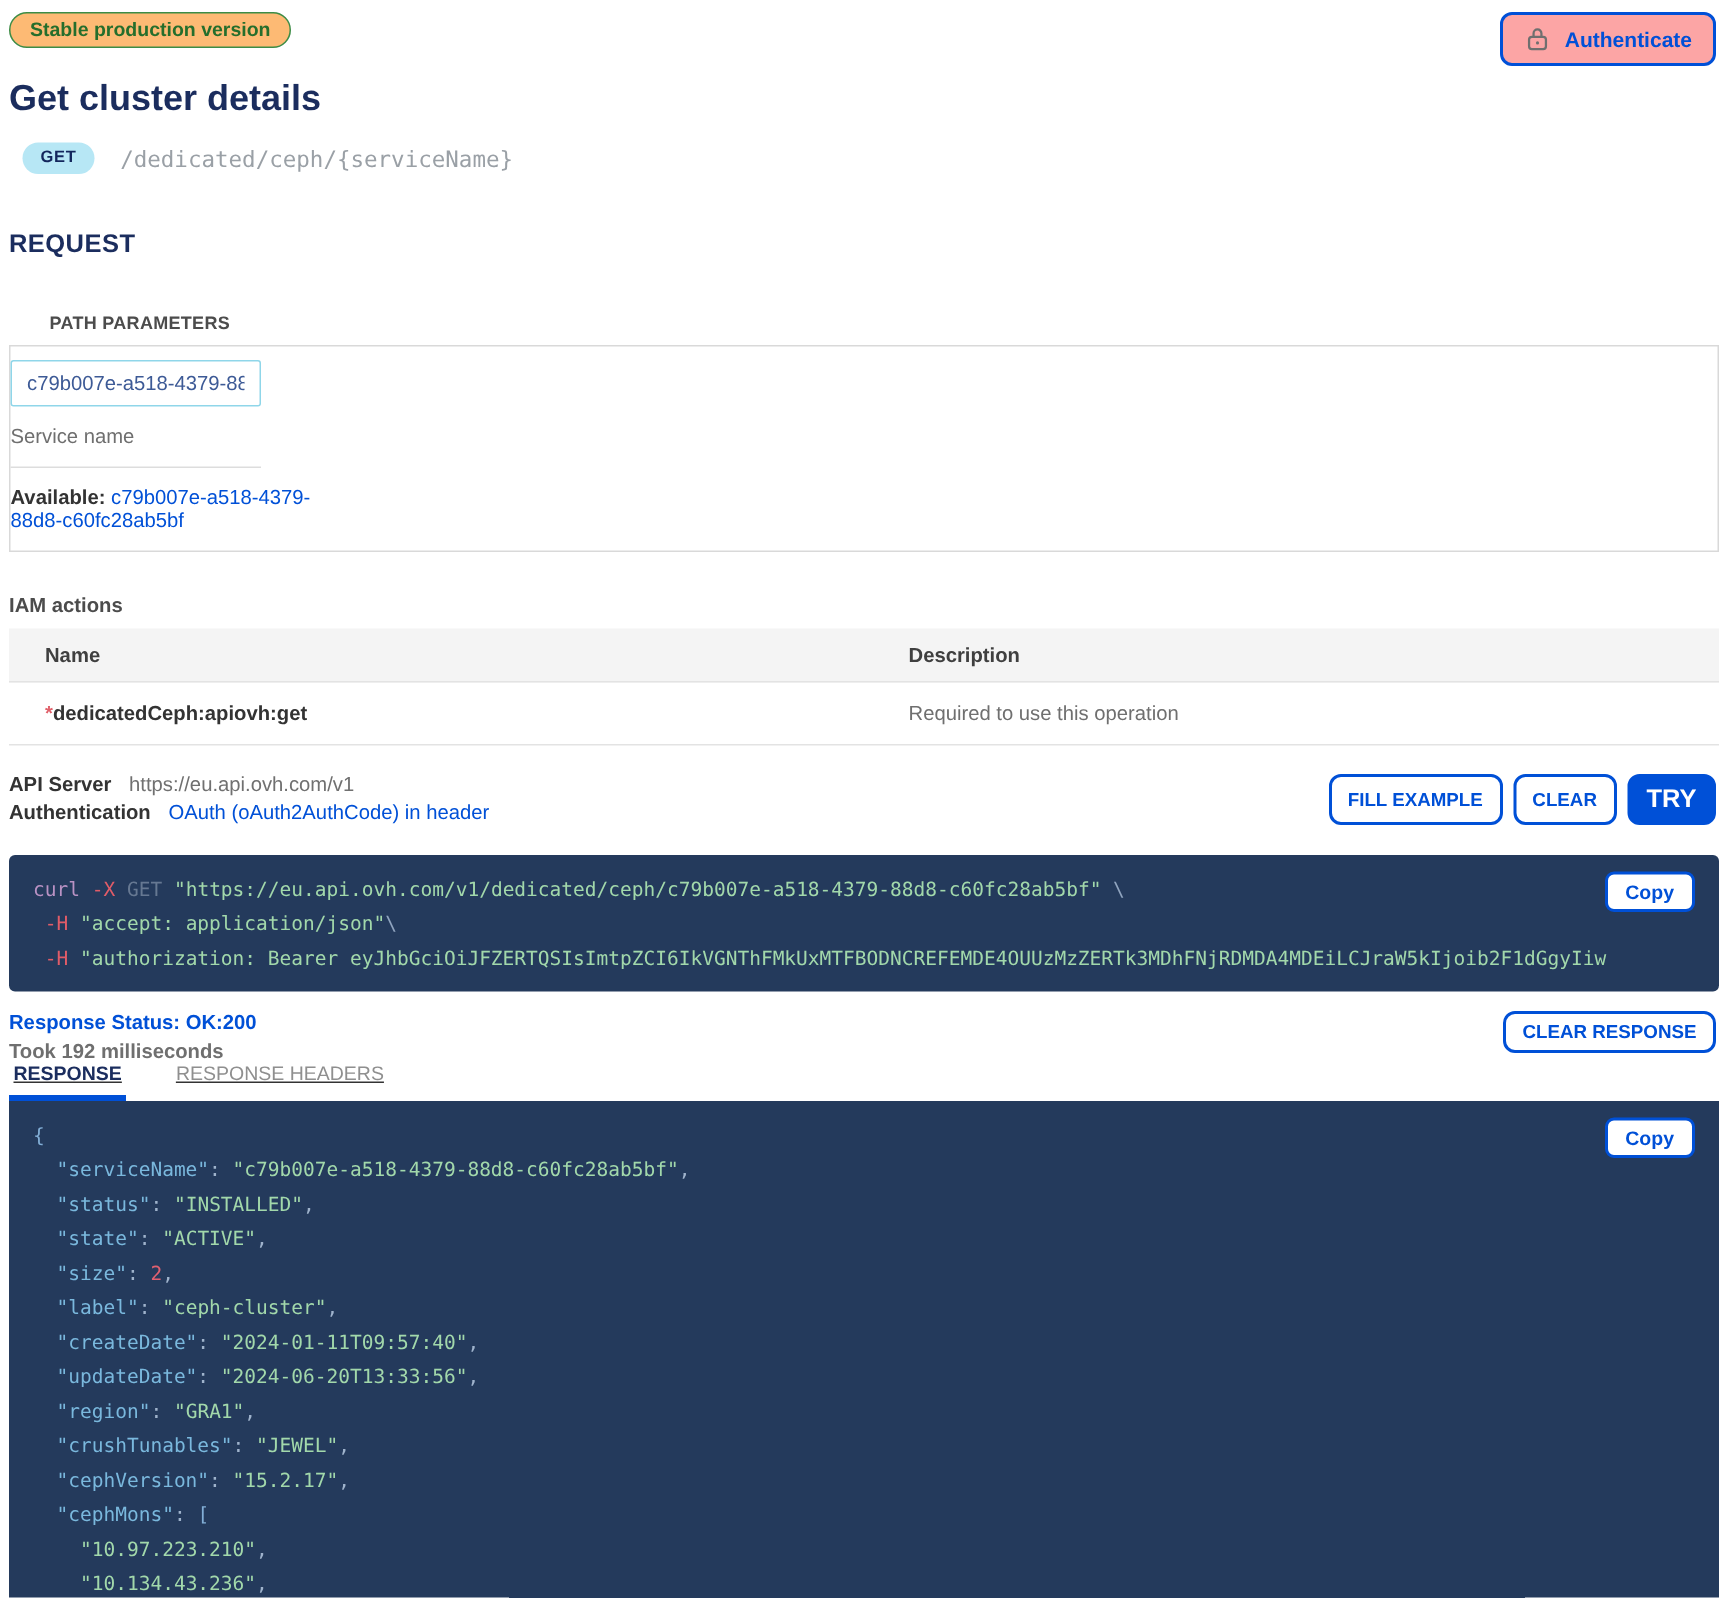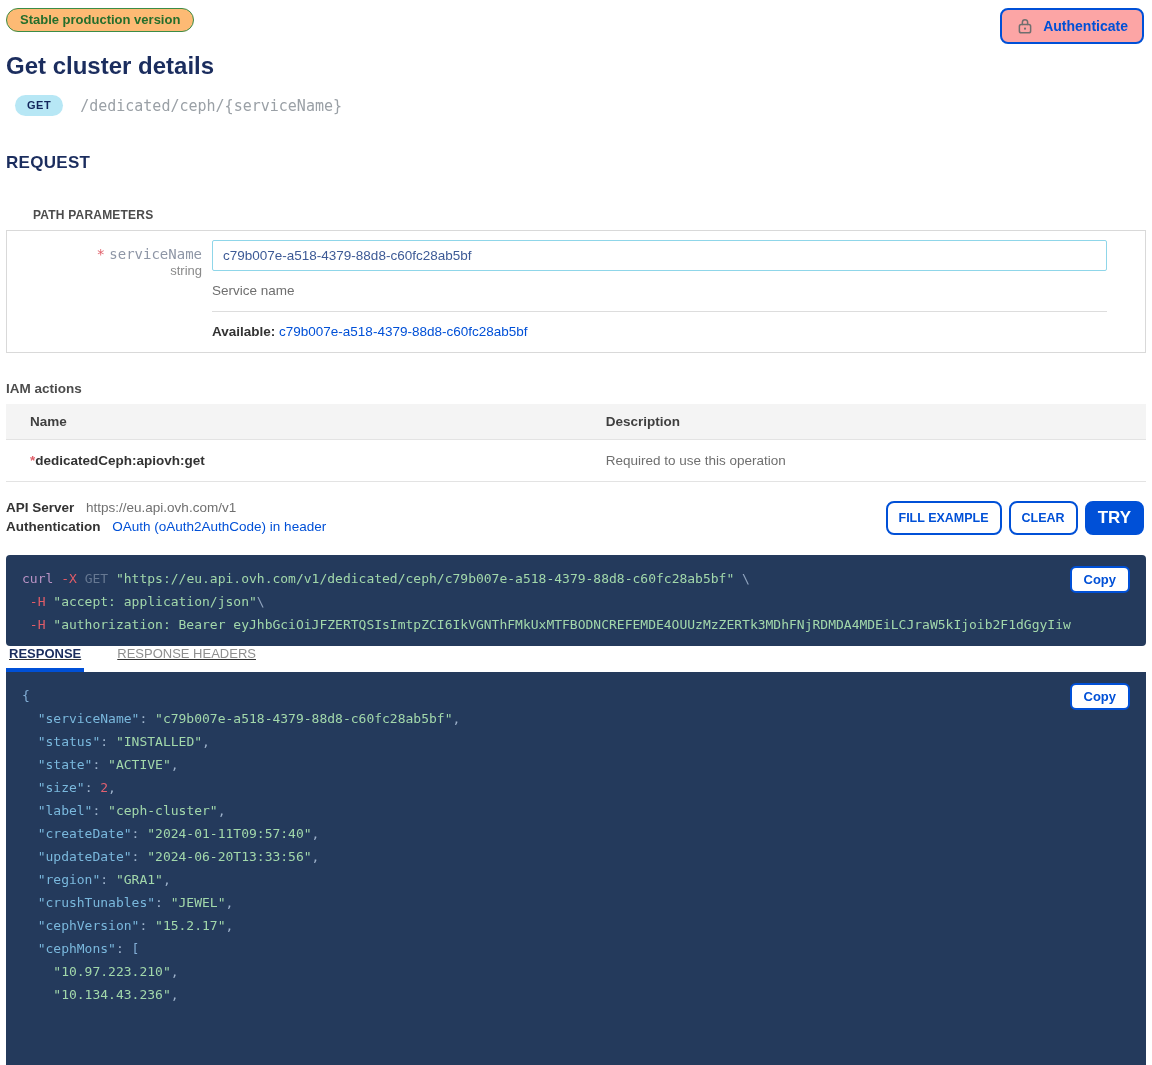--- a/index.html
+++ b/index.html
@@ -119,27 +119,20 @@
     <span class="method-pill">GET</span>
     <span class="endpoint-path">/dedicated/ceph/{serviceName}</span>
   </div>
 
   <h2 class="section-title">REQUEST</h2>
 
   <div class="sub-title">PATH PARAMETERS</div>
 
   <div class="param-box">
     <div class="param-grid">
-      <div class="param-label-cell">
-        <div>
-          <span class="param-required">*</span>
-          <span class="param-name">serviceName</span>
-        </div>
-        <div class="param-type">string</div>
-      </div>
       <div class="param-value-cell">
         <input class="param-input" value="c79b007e-a518-4379-88d8-c60fc28ab5bf" style="">
         <div class="param-desc">Service name</div>
         <div class="param-available">
           <b>Available:</b>
           <a class="link">c79b007e-a518-4379-88d8-c60fc28ab5bf</a>
         </div>
       </div>
     </div>
   </div>
@@ -179,20 +172,25 @@
 
   <div class="code-block">
     <div>
         <div class="code-line"><span class="tk-kw">curl </span><span class="tk-flag">-X </span><span class="tk-mth">GET </span><span class="tk-str">"https://eu.api.ovh.com/v1/dedicated/ceph/c79b007e-a518-4379-88d8-c60fc28ab5bf"</span><span class="tk-esc"> \</span></div>
         <div class="code-line"><span class="tk-flag"> -H </span><span class="tk-str">"accept: application/json"</span><span class="tk-esc">\</span></div>
         <div class="code-line"><span class="tk-flag"> -H </span><span class="tk-str">"authorization: Bearer eyJhbGciOiJFZERTQSIsImtpZCI6IkVGNThFMkUxMTFBODNCREFEMDE4OUUzMzZERTk3MDhFNjRDMDA4MDEiLCJraW5kIjoib2F1dGgyIiw</span></div>
       </div>
     <button class="copy-btn">Copy</button>
   </div>
 
+  <div class="response-meta">
+    <div class="response-status">Response Status: OK:200</div>
+    <div class="response-took">Took 192 milliseconds</div>
+    <button class="btn-outline clear-response-btn">CLEAR RESPONSE</button>
+  </div>
 
   <div class="tabs">
     <div class="tab active">RESPONSE</div>
     <div class="tab inactive">RESPONSE HEADERS</div>
   </div>
 
   <div class="code-block response-block">
     <div>
         <div class="code-line"><span class="tk-brc">{</span></div>
         <div class="code-line"><span class="tk-pln">  </span><span class="tk-key">"serviceName"</span><span class="tk-pun">: </span><span class="tk-str">"c79b007e-a518-4379-88d8-c60fc28ab5bf"</span><span class="tk-pun">,</span></div>

